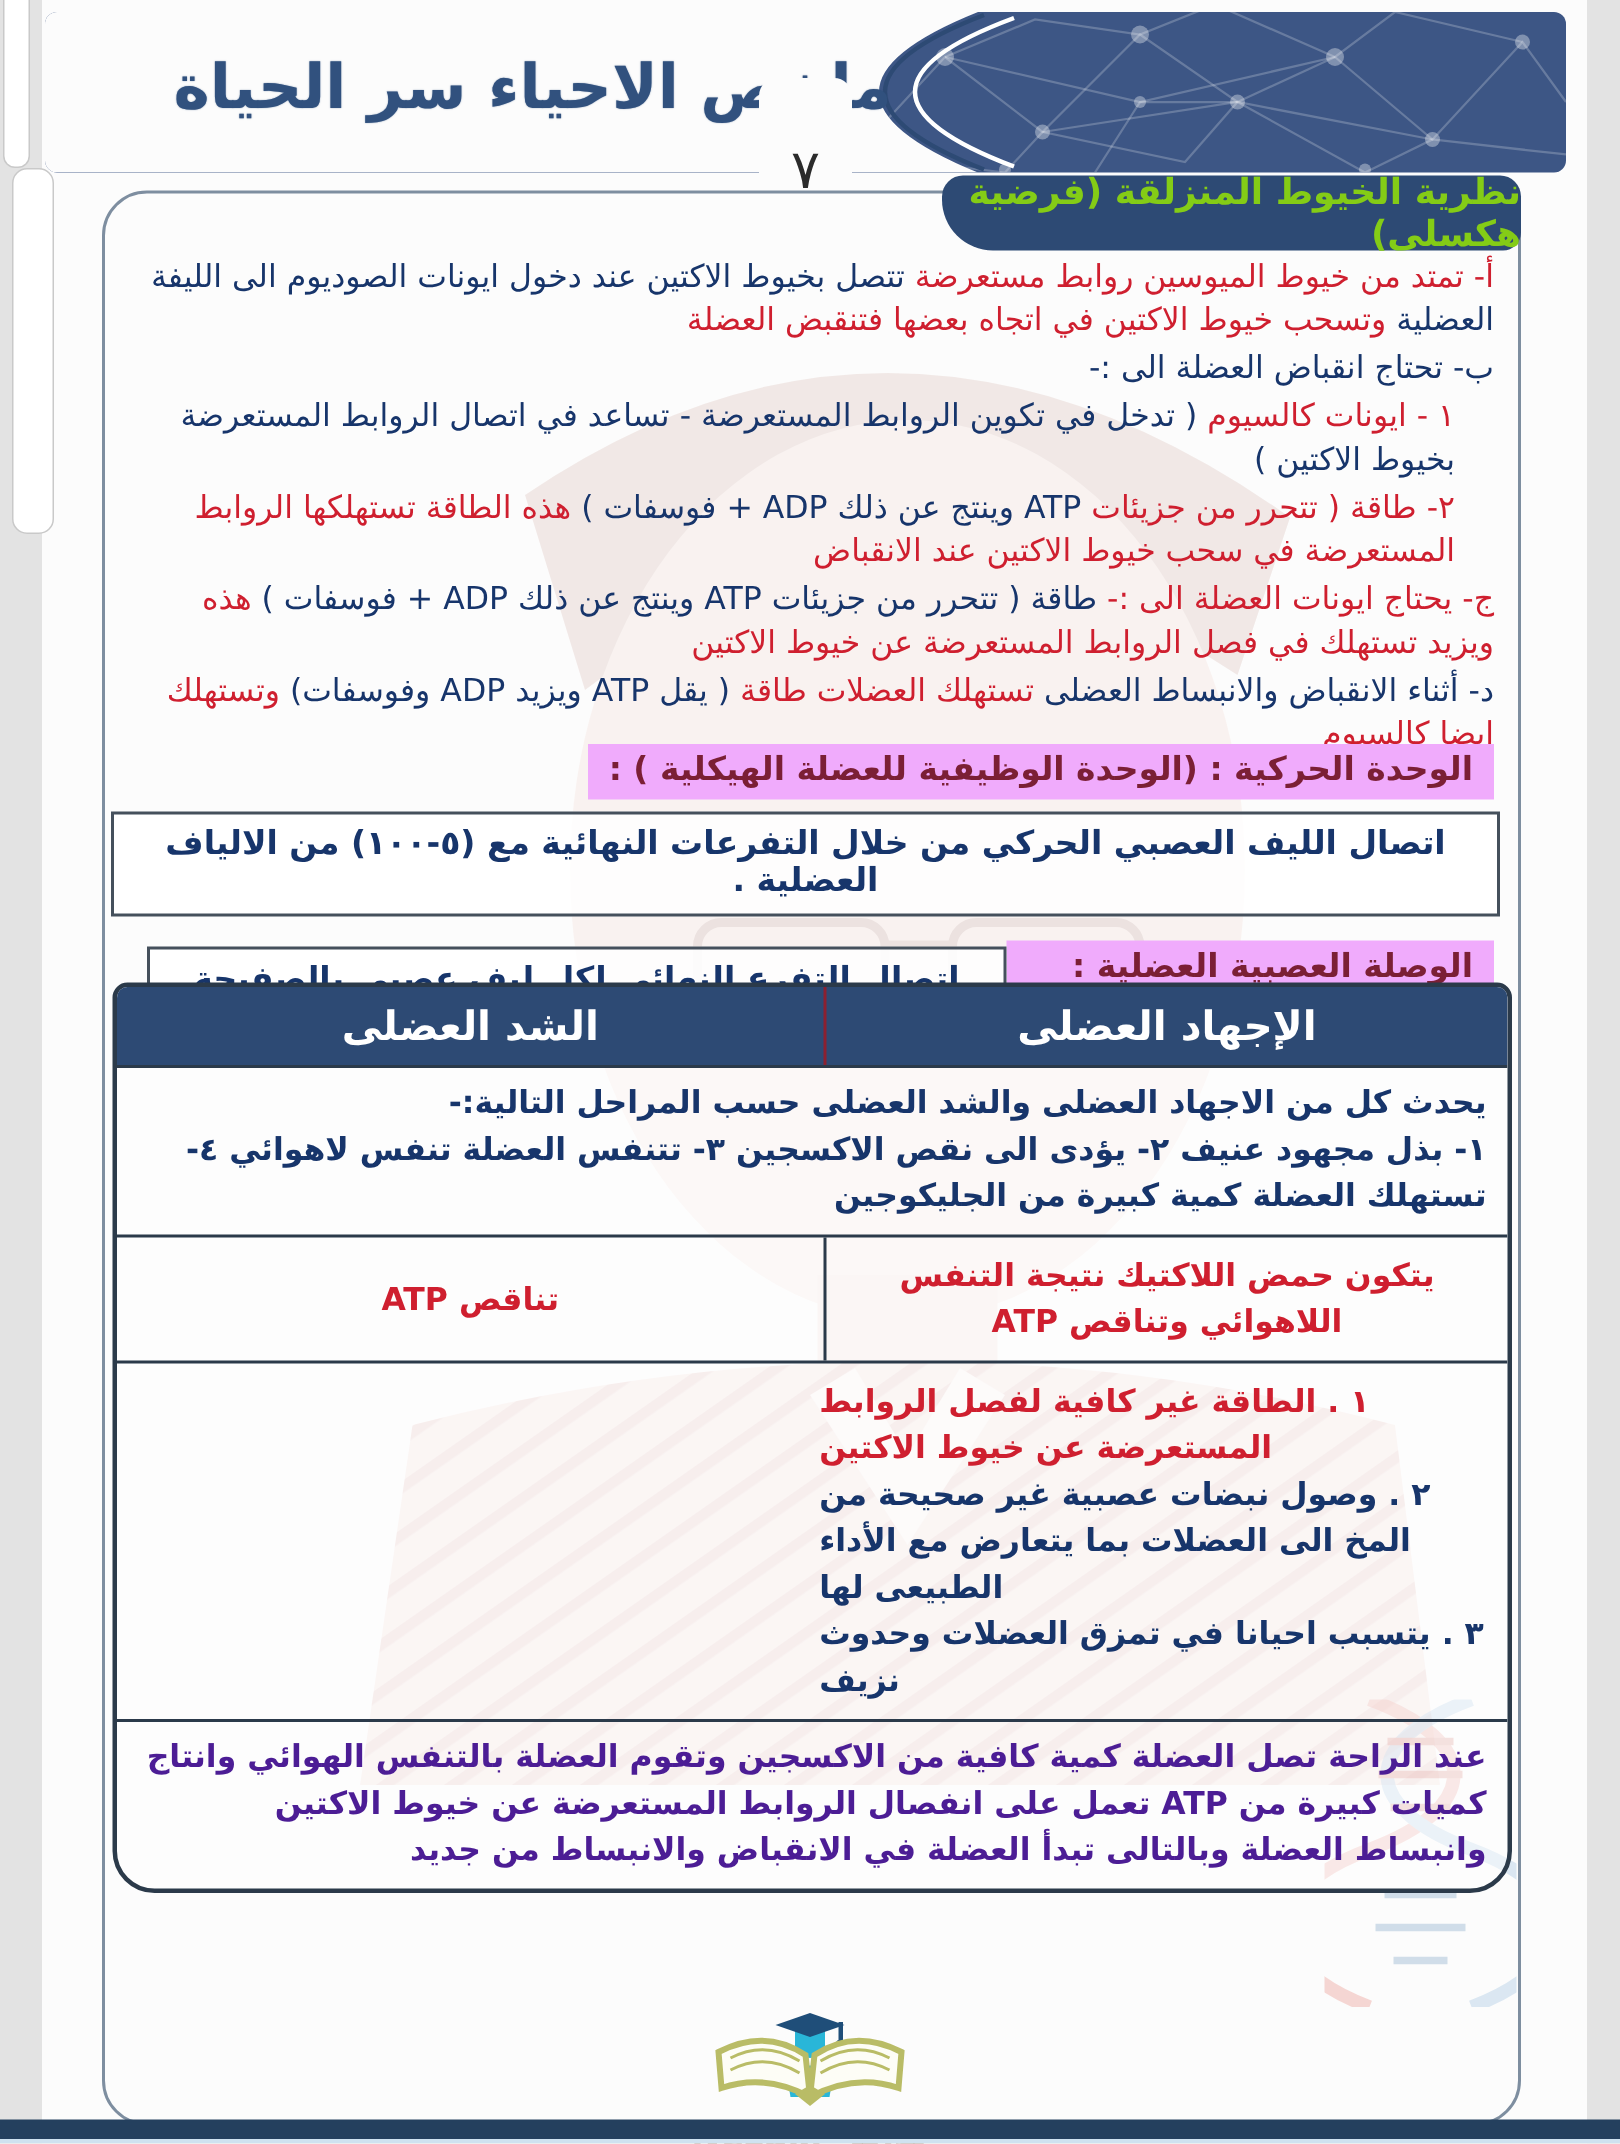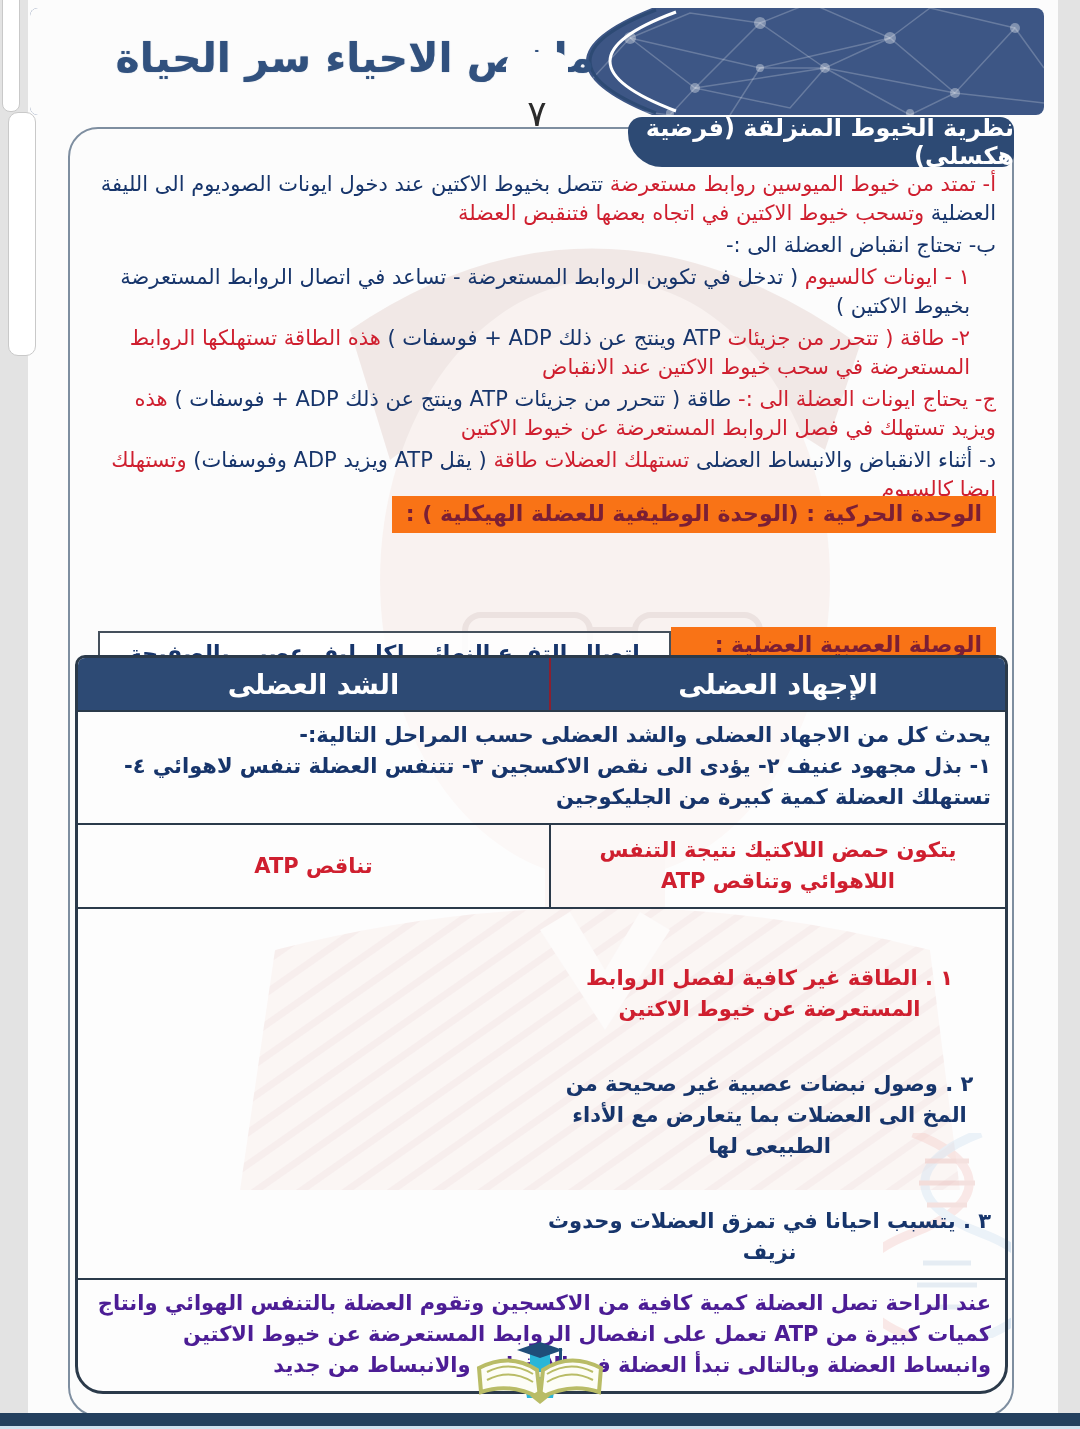--- a/index.html
+++ b/index.html
@@ -16,37 +16,37 @@
   .banner-white{position:absolute;left:0;top:0;width:660px;height:107px;}
   .page-title{position:absolute;left:36px;top:26px;width:578px;text-align:center;font-weight:700;
     font-size:41px;color:#31517e;white-space:nowrap;direction:rtl;letter-spacing:-1px;
     text-shadow:0 0 1px rgba(49,81,126,.6);}
   .page-tab{position:absolute;left:506px;top:52px;width:62px;height:84px;background:#fcfcfc;border-radius:12px;
     display:flex;align-items:flex-end;justify-content:center;padding-bottom:4px;box-sizing:border-box;}
   .page-tab .num{font-size:36px;color:#2b2b2b;font-weight:400;line-height:1;}
 
   
   .content-box{position:absolute;left:68px;top:127px;width:942px;height:1286px;border:2px solid #7e8ea0;border-radius:30px;}
-  .badge{position:absolute;left:628px;top:117px;width:386px;height:50px;background:#2d4a74;color:#ffffff;
+  .badge{position:absolute;left:628px;top:117px;width:386px;height:50px;background:#2d4a74;color:#84cc16;
     border-radius:14px 14px 12px 34px;display:flex;align-items:center;justify-content:center;
     font-size:24px;font-weight:700;direction:rtl;z-index:5;}
 
   
   .photo,.dna{position:absolute;pointer-events:none;z-index:0;}
 
   
   .theory{position:absolute;left:88px;top:170px;width:908px;direction:rtl;text-align:right;
     font-weight:400;font-size:21px;line-height:29px;z-index:2;}
   .theory .item{margin-bottom:3px;}
   .theory .sub{padding-right:26px;}
   .c-red{color:#cf1f2f;}
   .c-navy{color:#17356b;}
 
   
-  .pinklabel{display:inline-block;background:#f97316;color:#7b1f35;font-weight:700;font-size:22px;
+  .pinklabel{display:inline-block;background:#f0abfc;color:#7b1f35;font-weight:700;font-size:22px;
     padding:5px 14px 7px;direction:rtl;}
   .motor-row1{position:absolute;left:88px;top:496px;width:908px;text-align:right;z-index:2;}
   .defbox1{position:absolute;left:74px;top:541px;width:926px;box-sizing:border-box;border:2px solid #45505c;
     background:rgba(255,255,255,.85);padding:7px 12px 9px;direction:rtl;text-align:center;
     color:#17356b;font-weight:700;font-size:22px;z-index:2;}
   .motor-row2{position:absolute;left:88px;top:588px;width:908px;display:flex;direction:rtl;align-items:center;z-index:2;}
   .motor-row2 .pinklabel{flex:0 0 auto;padding-left:44px;}
   .defbox2{flex:1 1 auto;border:2px solid #45505c;background:rgba(255,255,255,.85);margin-left:10px;
     padding:8px 12px 10px;text-align:center;color:#17356b;font-weight:700;font-size:22px;direction:rtl;margin-top:43px;}
 
@@ -58,21 +58,21 @@
   .t-head .cell{display:flex;align-items:center;justify-content:center;color:#fff;font-weight:700;font-size:27px;}
   .cell-fat{width:49.2%;border-left:2.5px solid #8b2030;box-sizing:border-box;}
   .cell-ten{width:50.8%;box-sizing:border-box;}
   .t-row{border-top:2.5px solid #2b3a4a;}
   .t-span{padding:8px 14px 10px;font-weight:700;font-size:21px;line-height:31px;text-align:right;}
   .t-split{display:flex;align-items:stretch;}
   .t-split .tc{box-sizing:border-box;padding:10px 12px;display:flex;align-items:flex-start;justify-content:center;
     font-weight:700;font-size:21px;line-height:31px;}
   .tc-fat{width:49.2%;border-left:2.5px solid #2b3a4a;text-align:center;}
   .tc-ten{width:50.8%;text-align:center;}
-  .parts-block span{display:block;text-align:center;margin-top:44px;}
+  .parts-block span{display:block;text-align:left;}
   .resty{color:#4c1d95;}
 
   
   .footer-logo{position:absolute;left:430px;top:1340px;width:220px;text-align:center;z-index:3;}
   .logo-text{font-size:23px;font-weight:700;color:#8a6145;line-height:1.1;margin-top:2px;}
   .logo-text .en{font-style:italic;}
   .bottom-bar{position:absolute;left:0;top:1413px;width:1080px;height:13px;background:#24405e;z-index:4;}
   .bottom-lite{position:absolute;left:0;top:1426px;width:1080px;height:3px;background:#cfe2f0;z-index:4;}
 </style>
 </head>
@@ -159,20 +159,21 @@
     <div class="item"><span class="c-navy">ب-   تحتاج انقباض العضلة الى :-</span></div>
     <div class="item sub"><span class="c-red">١ - ايونات كالسيوم </span><span class="c-navy">( تدخل في تكوين الروابط المستعرضة - تساعد في اتصال الروابط المستعرضة بخيوط الاكتين )</span></div>
     <div class="item sub"><span class="c-red">٢- طاقة ( تتحرر من جزيئات </span><span class="c-navy">ATP وينتج عن ذلك ADP + فوسفات ) </span><span class="c-red">هذه الطاقة تستهلكها الروابط المستعرضة في سحب خيوط الاكتين عند الانقباض</span></div>
     <div class="item"><span class="c-red">ج- يحتاج ايونات العضلة الى :- </span><span class="c-navy">طاقة ( تتحرر من جزيئات ATP وينتج عن ذلك ADP + فوسفات ) </span><span class="c-red">هذه ويزيد تستهلك في فصل الروابط المستعرضة عن خيوط الاكتين</span></div>
     <div class="item"><span class="c-navy">د- أثناء الانقباض والانبساط العضلى </span><span class="c-red">تستهلك العضلات طاقة </span><span class="c-navy">( يقل ATP ويزيد ADP وفوسفات) </span><span class="c-red">وتستهلك ايضا كالسيوم</span></div>
   </div>
 
   <div class="motor-row1">
     <span class="pinklabel">الوحدة الحركية : (الوحدة الوظيفية للعضلة الهيكلية ) :</span>
   </div>
+  <div class="defbox1">اتصال الليف العصبي الحركي من خلال التفرعات النهائية مع (٥-١٠٠) من الالياف العضلية .</div>
 
   <div class="motor-row2">
     <span class="pinklabel">الوصلة العصبية العضلية :</span>
     <span class="defbox2">اتصال التفرع النهائي لكل ليف عصبي بالصفيحة النهائية الحركية لليفة عضلية</span>
   </div>
 
   <div class="mtable">
     <div class="t-head">
       <div class="cell cell-fat">الإجهاد العضلى</div>
       <div class="cell cell-ten">الشد العضلى</div>

